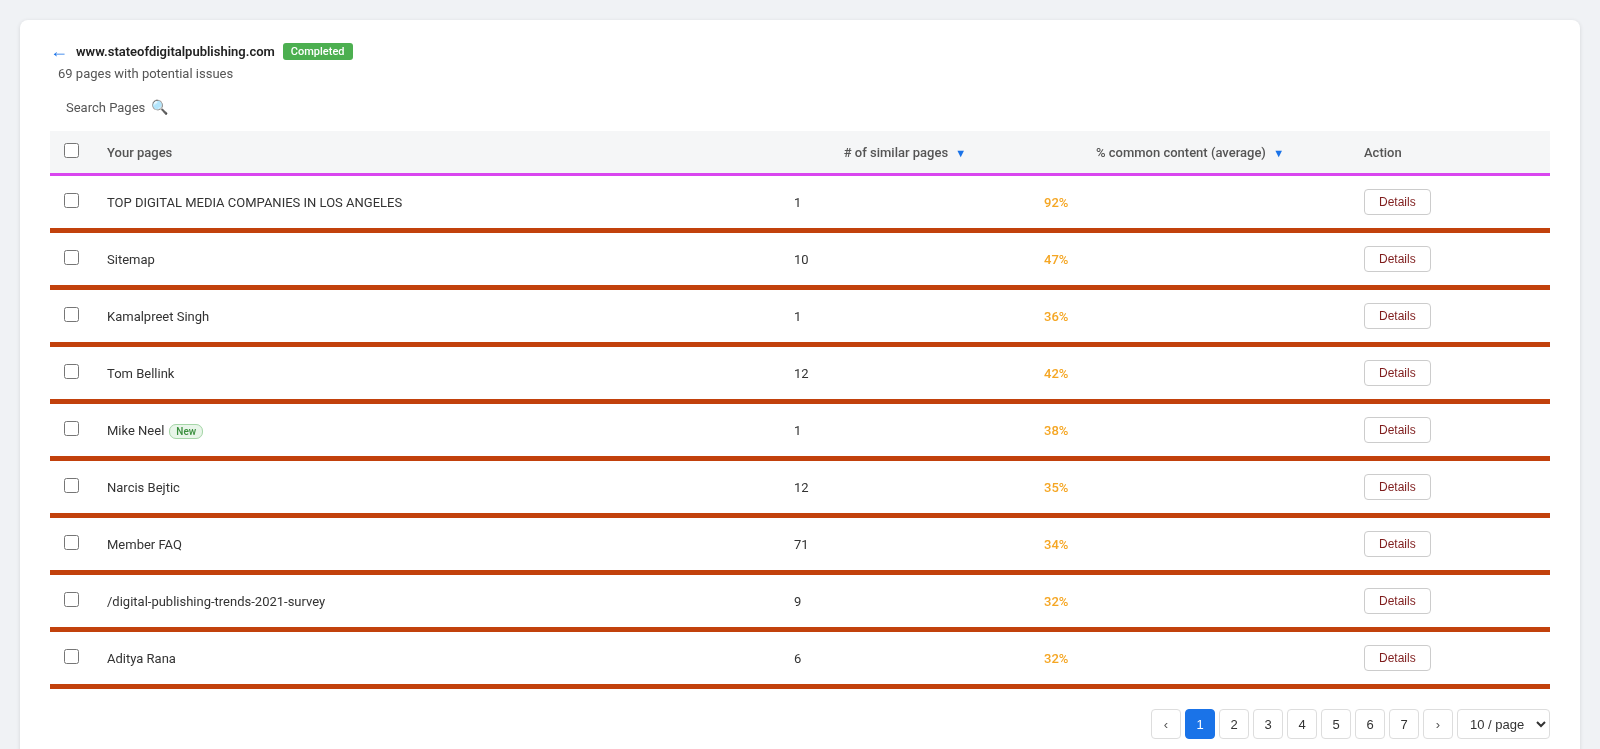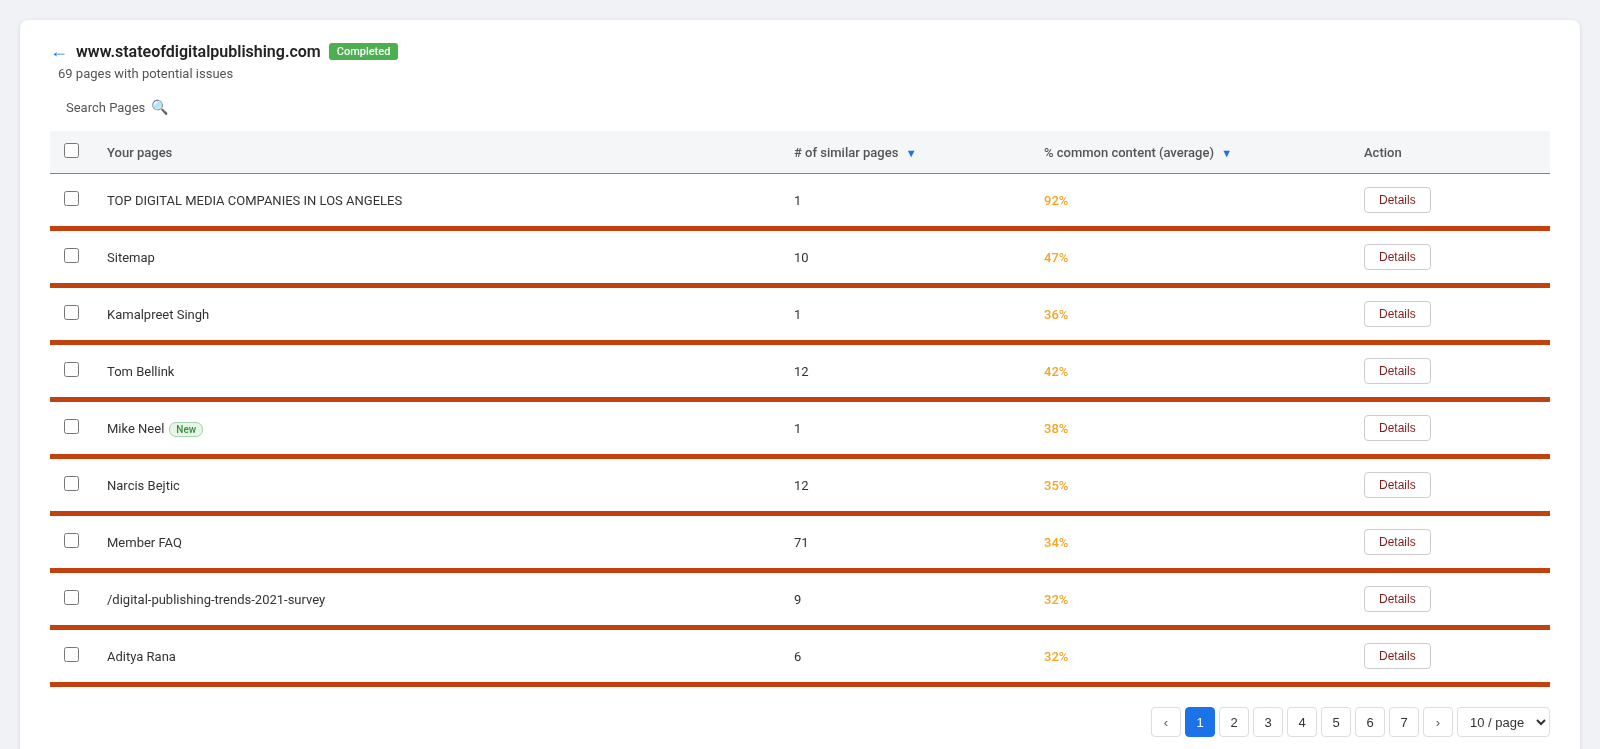--- a/index.html
+++ b/index.html
@@ -28,21 +28,21 @@
       gap: 8px;
       margin-bottom: 4px;
     }
     .back-arrow {
       color: #1a73e8;
       font-size: 18px;
       cursor: pointer;
       text-decoration: none;
     }
     .site-url {
-      font-size: 16px;
+      font-size: 13px;
       font-weight: 600;
       color: #222;
     }
     .completed-badge {
       background: #4caf50;
       color: #fff;
       font-size: 11px;
       padding: 2px 8px;
       border-radius: 3px;
       font-weight: 500;
@@ -74,25 +74,26 @@
       font-size: 13px;
     }
     thead tr {
       background: #f5f6f7;
     }
     thead th {
       text-align: left;
       padding: 12px 14px;
       font-weight: 500;
       color: #555;
-      border-bottom: 1px solid #d946ef;
+      border-bottom: 3px solid #d946ef;
       white-space: nowrap;
     }
     thead th.sortable {
       cursor: pointer;
+      text-align: center;
     }
     thead th .sort-arrow {
       color: #1a73e8;
       margin-left: 4px;
       font-size: 11px;
     }
     tbody tr {
       border-bottom: 5px solid #c2410c;
     }
     tbody td {

